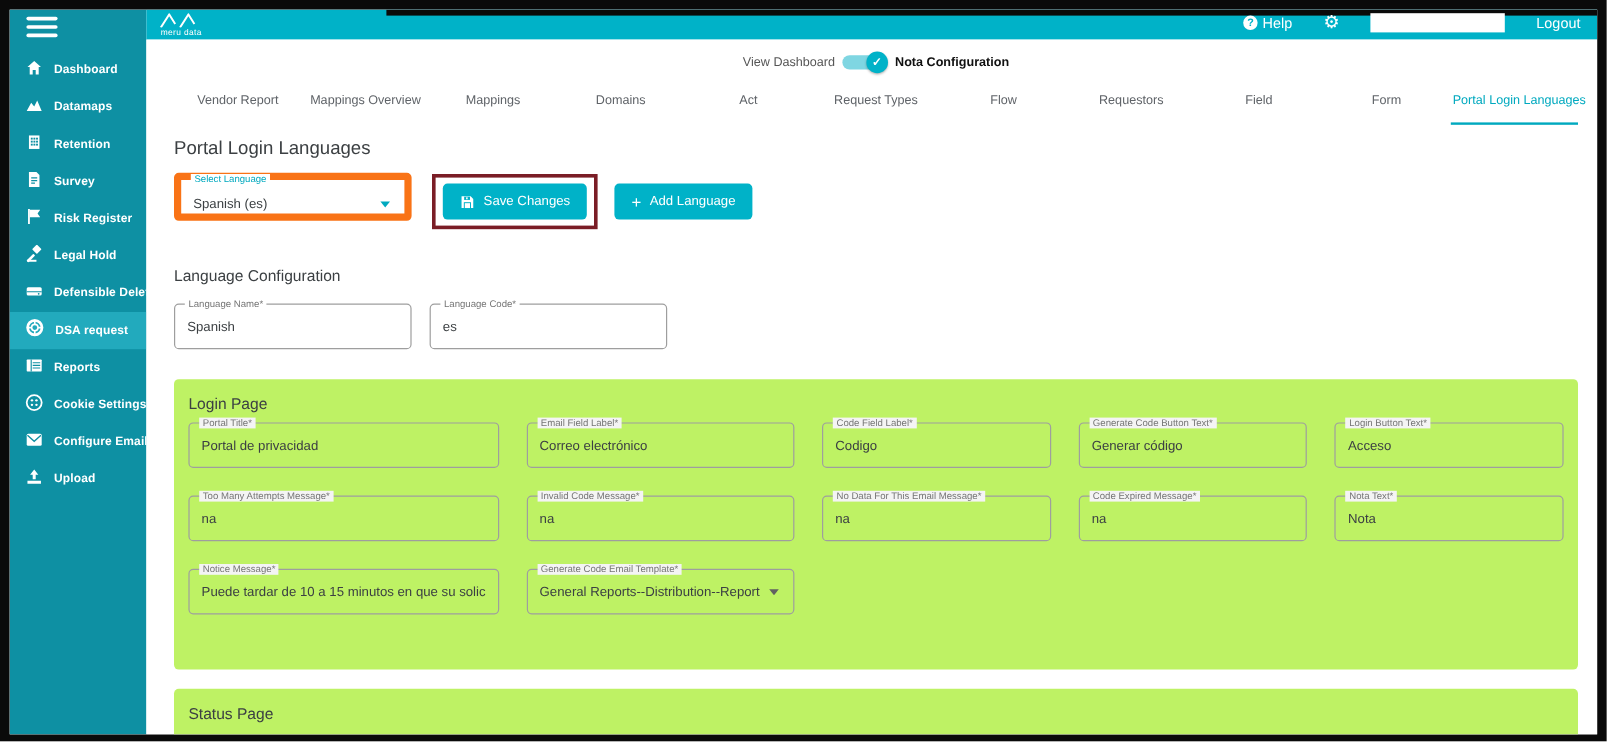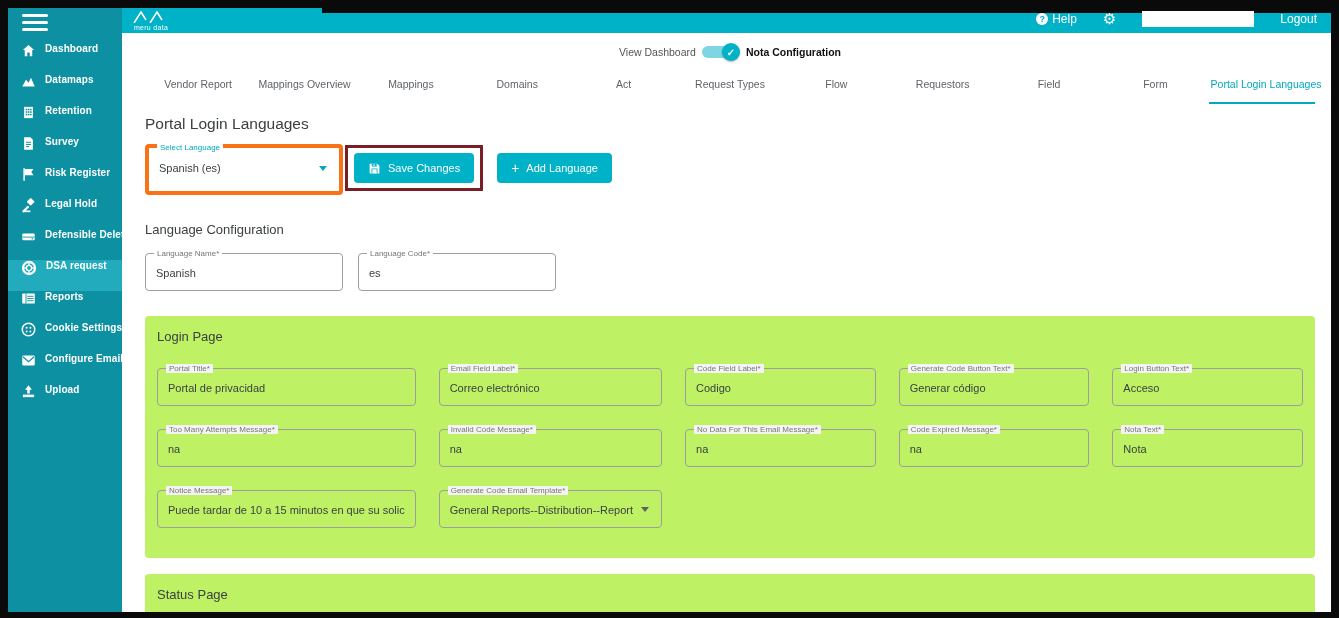--- a/index.html
+++ b/index.html
@@ -5,21 +5,21 @@
   * { margin:0; padding:0; box-sizing:border-box; }
   html,body { width:1339px; height:618px; overflow:hidden;
     font-family:"Liberation Sans", sans-serif; }
   .frame { width:1339px; height:618px; background:#0a0a0a; padding:8px 8px 6px 8px; }
   .app { width:100%; height:100%; display:flex; background:#fff; overflow:hidden; }
 
   
   .sidebar { width:114px; flex:none; background:#0e90a3; color:#fff; overflow:hidden; }
   .hamburger { padding:6px 0 8px 14px; cursor:pointer; }
   .hamburger .bar { width:26px; height:3px; background:#fff; border-radius:2px; margin-bottom:4px; }
-  .nav-item { height:31px; display:flex; align-items:flex-start; gap:9px; padding-left:13px;
+  .nav-item { height:31px; display:flex; align-items:center; gap:9px; padding-left:13px;
     cursor:pointer; white-space:nowrap; }
   .nav-item.active { background:#22aabd; }
   .nav-item svg { flex:none; }
   .nav-label { font-size:10px; font-weight:700; letter-spacing:.1px; }
 
   
   .main { flex:1; display:flex; flex-direction:column; min-width:0; }
 
   
   .topbar { height:25px; flex:none; background:#00b2c8; position:relative; overflow:hidden;
@@ -62,41 +62,41 @@
   
   .fld { position:relative; border:1px solid #9e9e9e; border-radius:4px; height:38px;
     padding:13px 10px 0 10px; background:transparent; }
   .fld-label { position:absolute; top:-5px; left:8px; font-size:8px; color:#757575;
     background:#fff; padding:0 3px; white-space:nowrap; }
   .fld-value { font-size:11px; color:#3c4043; white-space:nowrap; overflow:hidden; display:block; }
   .fld .caret { position:absolute; right:12px; top:16px; width:0; height:0;
     border-left:4px solid transparent; border-right:4px solid transparent;
     border-top:5px solid #616161; }
 
-  .lang-select { width:198px; height:51px; border:4px solid #f97316; padding-top:14px; }
+  .lang-select { width:198px; height:40px; border:6px solid #f97316; padding-top:14px; }
   .lang-select .fld-label { color:#00a9bf; }
   .lang-select .caret { border-top-color:#00a9bf; top:18px; }
 
-  .annotation { border:3px solid #7a1d26; padding:5px 6px; margin-left:2px; margin-top:1px; }
+  .annotation { border:3px solid #7a1d26; padding:5px 6px; margin-left:17px; margin-top:1px; }
 
   .btn { display:inline-flex; align-items:center; gap:7px; background:#00b2c8; color:#fff;
     border:none; border-radius:4px; height:30px; padding:0 14px; font-size:11px;
     font-family:"Liberation Sans", sans-serif; cursor:pointer; white-space:nowrap; }
   .btn .plus { font-size:14px; font-weight:400; line-height:1; }
   .add-btn { margin-left:14px; margin-top:9px; }
 
   .section-heading { font-size:13px; color:#3c4043; }
   .lang-config-heading { margin-top:22px; }
   .lang-config-row { display:flex; gap:15px; margin-top:16px; }
   .lang-config-row .fld { width:198px; }
 
   .card { background:#bef264; border-radius:4px; margin-top:25px; padding:13px 12px 16px 12px; }
   .card .fld-label { background:#f4f4f4; }
   .grid5 { display:grid; grid-template-columns:repeat(5,1fr); column-gap:15px; row-gap:27px;
-    margin-top:24px;gap:23px; }
+    margin-top:8px;gap:23px; }
   .login-card { height:242px; overflow:hidden; }
   .status-card { height:200px; overflow:hidden; margin-top:16px; }
 
   .floppy { flex:none; }
 </style>
 </head>
 <body>
 
 <div class="frame">
 <div class="app">

